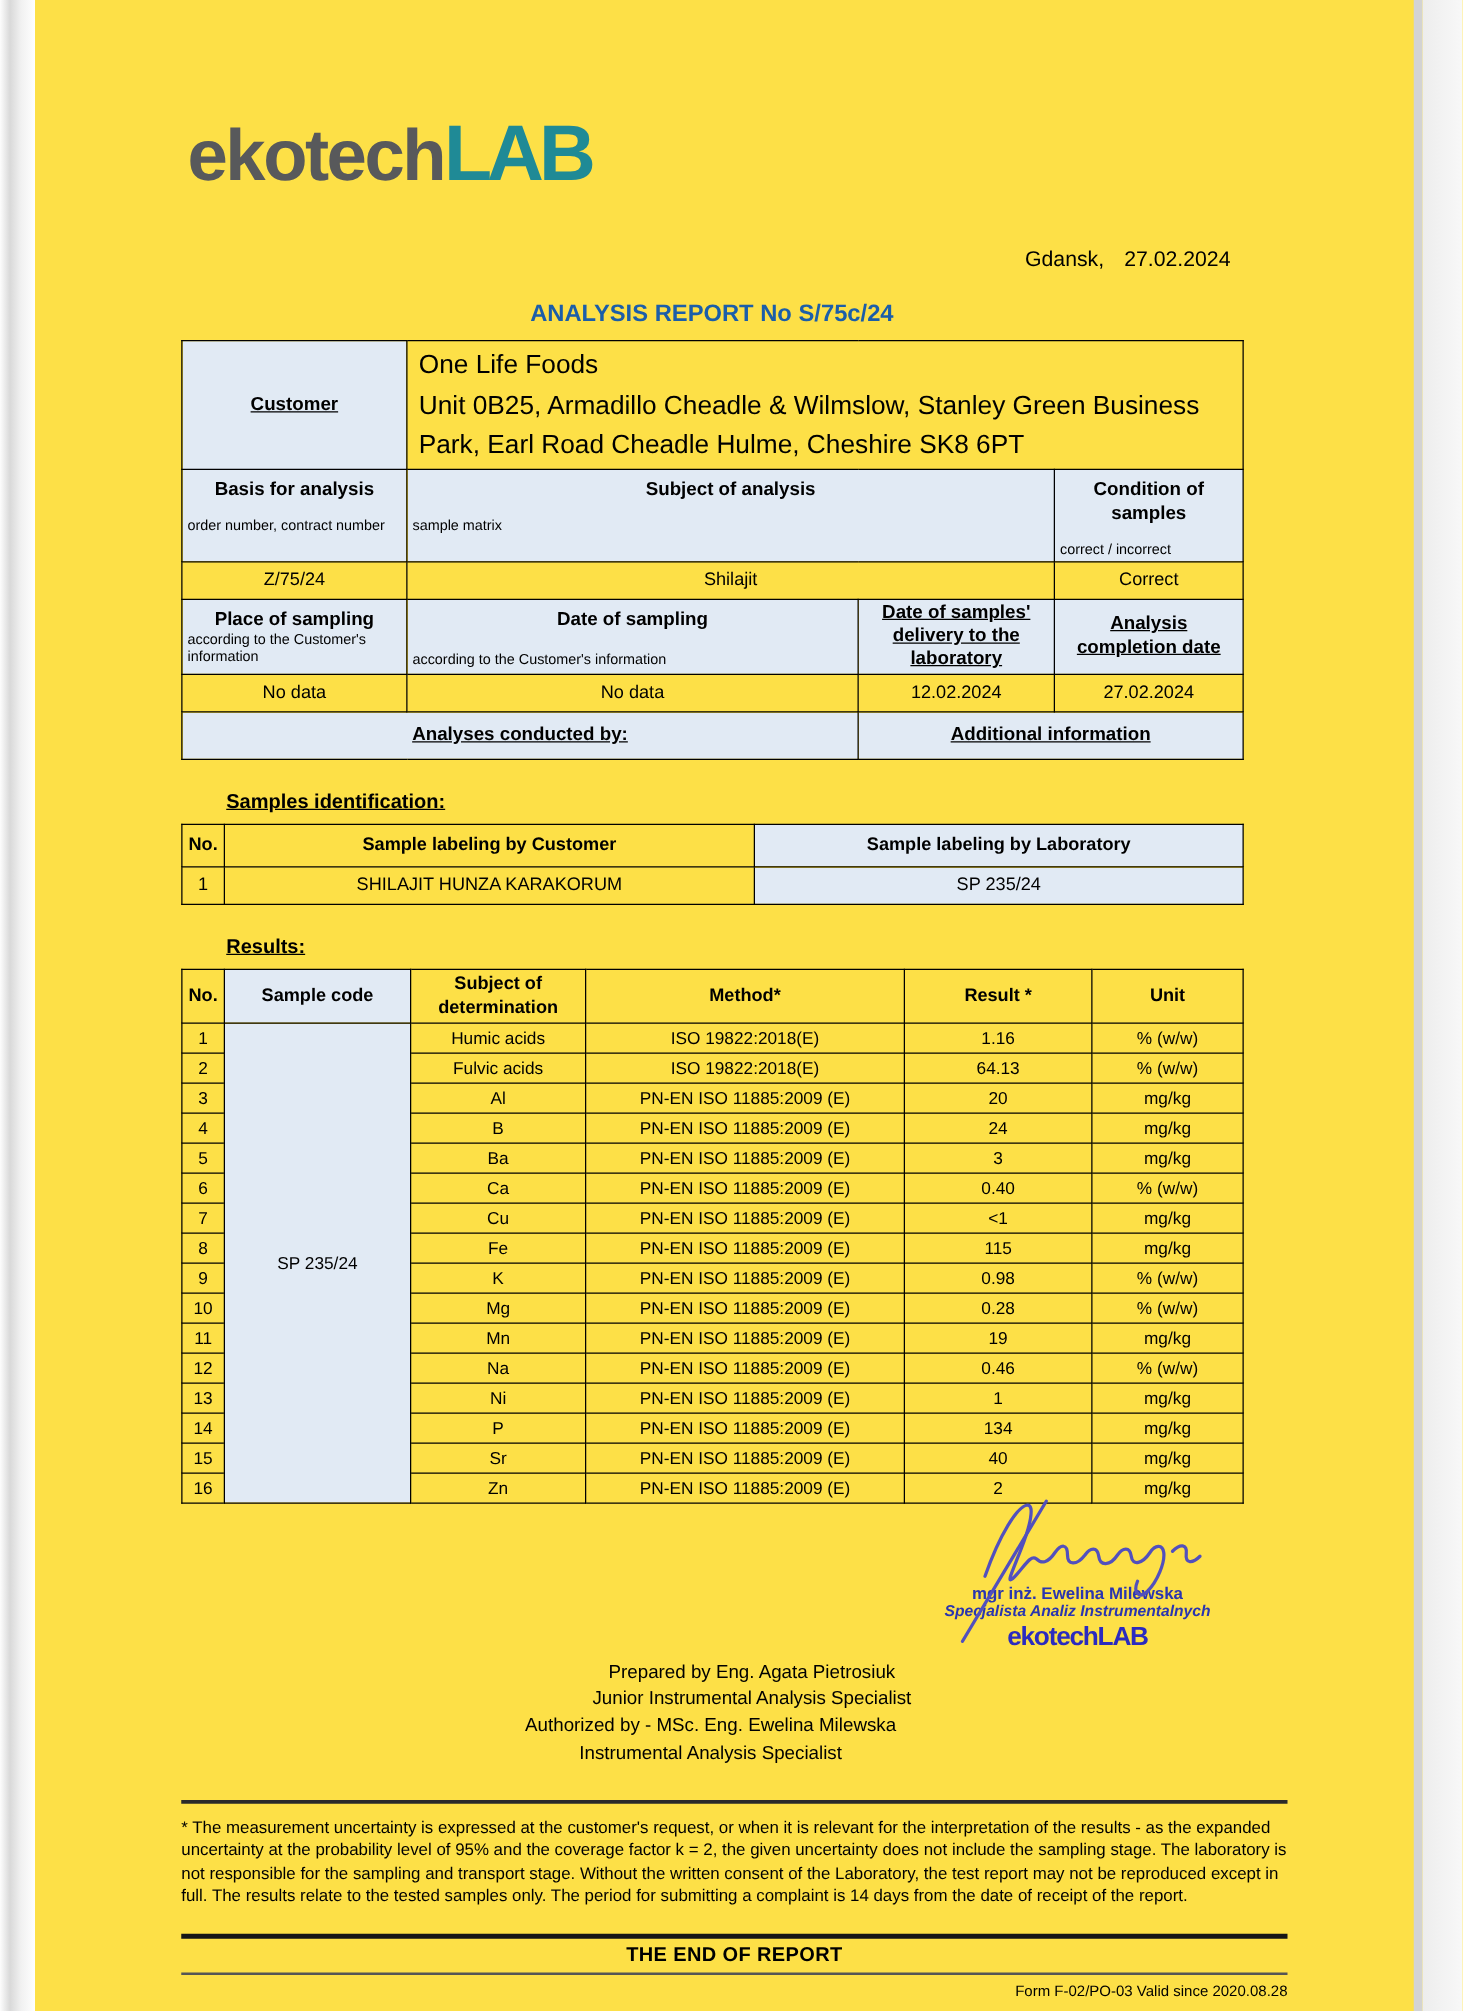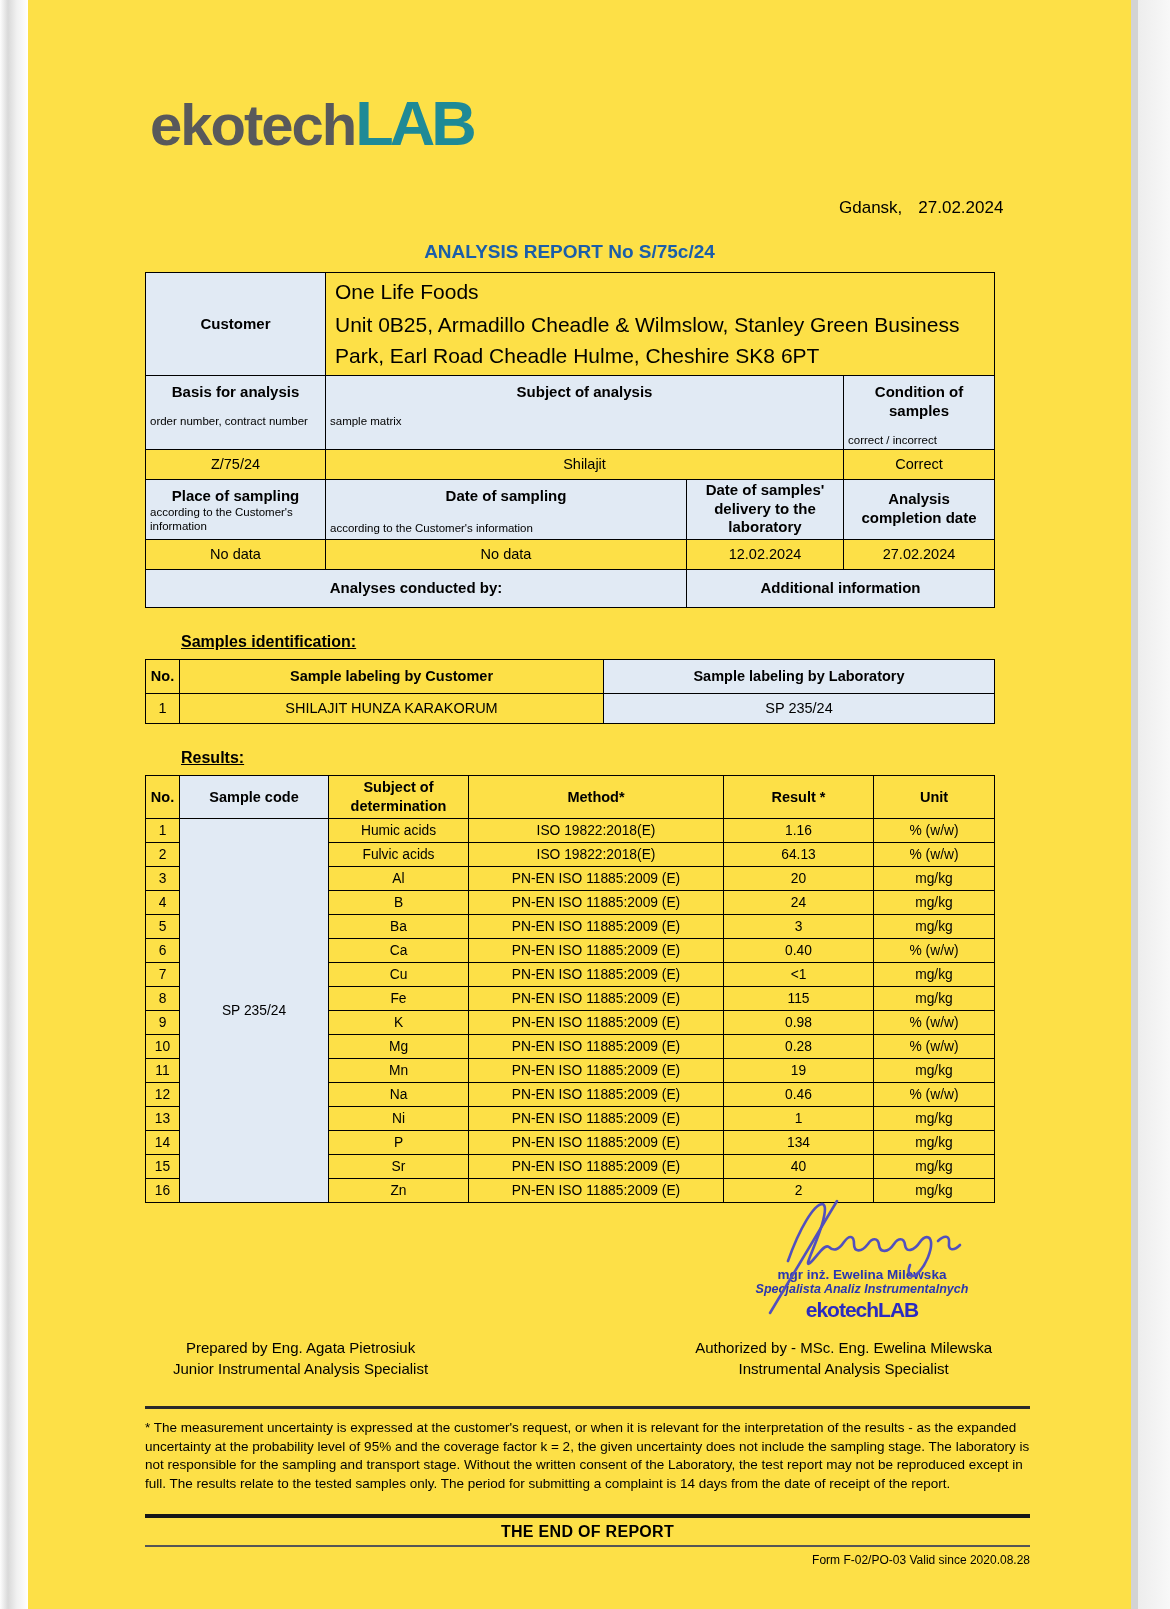--- a/index.html
+++ b/index.html
@@ -10,21 +10,21 @@
     background:linear-gradient(to right,#fdfdfd 0px,#d9d9d9 8px,#f1f1f1 60%,#ffffff 100%);}
   .edge-right-line{position:absolute;left:1131px;top:0;width:7px;height:100%;background:#d3d3d3;}
   .edge-right-fill{position:absolute;left:1138px;top:0;width:32px;height:100%;
     background:linear-gradient(to right,#ededed,#f8f8f8);}
 
   
   .logo{position:absolute;left:150px;top:92px;font-weight:bold;line-height:1;}
   .logo-ekotech{font-size:58px;color:var(--logo-gray,#58595b);letter-spacing:-2px;}
   .logo-lab{font-size:63px;color:var(--logo-teal,#1f8a96);letter-spacing:-4px;}
   .company{position:absolute;left:790px;top:94px;font-size:15px;line-height:1.35;}
-  .dateline{position:absolute;left:839px;top:198px;font-size:17px;}
+  .dateline{position:absolute;left:820px;top:198px;font-size:17px;}
   .dateline .date{margin-left:16px;}
   .title{position:absolute;left:145px;top:241px;width:849px;text-align:center;
     font-size:19px;font-weight:bold;color:var(--title-blue,#1b5ea9);}
 
   .content{position:absolute;left:145px;top:272px;width:885px;}
 
   table{border-collapse:collapse;table-layout:fixed;}
   .info-table,.samples-table,.results-table{width:849px;}
   td,th{border:1.5px solid #000;padding:1px 4px;overflow:hidden;}
   .hcell{background:var(--header-bg,#e1eaf4);}
@@ -33,43 +33,43 @@
   .v-center{text-align:center;font-size:14.5px;}
   .v-left{text-align:left;font-size:21px;padding:4px 9px;line-height:1.45;vertical-align:top;margin-left:40px;}
   .v-left .addr{margin-top:3px;}
   td{vertical-align:middle;}
   td.stack{vertical-align:top;padding-top:7px;}
   .r-customer{height:71px}.r-head1{height:63px}.r-val{height:30px}
   .r-head2{height:60px}.r-conduct-h{height:38px}.r-conduct-v{height:46px}
   .r-head1 .sub{margin-top:13px;}
   .sub-tight{margin-top:1px;}
   .sub-gap{margin-top:17px;}
-  .mid{vertical-align:middle;}
+  .mid{vertical-align:middle;text-decoration:underline;}
 
   .section-heading{font-weight:bold;font-size:16px;text-decoration:underline;margin:25px 0 8px 36px;}
 
   .samples-table th{font-size:14.5px;height:31px;}
   .samples-table td{font-size:14.5px;height:27px;text-align:center;}
   .bluecell{background:var(--header-bg,#e1eaf4);}
 
   .results-table th{font-size:14.5px;height:40px;line-height:1.25;}
   .results-table td{font-size:13.8px;height:21px;text-align:center;}
   .samplecode{background:var(--header-bg,#e1eaf4);font-size:14px;}
 
   
   .sig-area{position:relative;height:116px;margin-top:8px;}
   .sig-inner{position:absolute;left:552px;top:0;width:330px;text-align:center;
     color:var(--stamp-blue,#2a35b0);}
   .sig-svg{position:absolute;left:45px;top:-14px;}
   .stamp-name{font-size:13.5px;font-weight:bold;margin-top:56px;}
   .stamp-role{font-size:12.5px;font-weight:bold;font-style:italic;}
   .stamp-logo{font-size:21px;font-weight:bold;letter-spacing:-1px;color:#2b2bbf;margin-top:2px;}
 
-  .attrib-row{display:flex;justify-content:space-between;margin-top:10px;
-    font-size:15px;text-align:center;line-height:1.45;}
+  .attrib-row{display:flex;
+    font-size:15px;text-align:center;line-height:1.45;flex-direction:column;}
   .attrib-left{margin-left:28px;}
   .attrib-right{margin-right:38px;}
 
   .hr1{border-top:3px solid #2a2a2a;margin-top:26px;}
   .footnote{font-size:13.5px;line-height:1.38;margin:10px 0 0 0;}
   .hr2{border-top:4px solid #161616;margin-top:20px;}
   .end-report{text-align:center;font-weight:bold;font-size:16px;margin-top:5px;letter-spacing:0.3px;}
   .hr3{border-top:2px solid #555;margin-top:4px;}
   .form-footer{font-size:12px;margin-top:6px;text-align:right;}
 </style>

